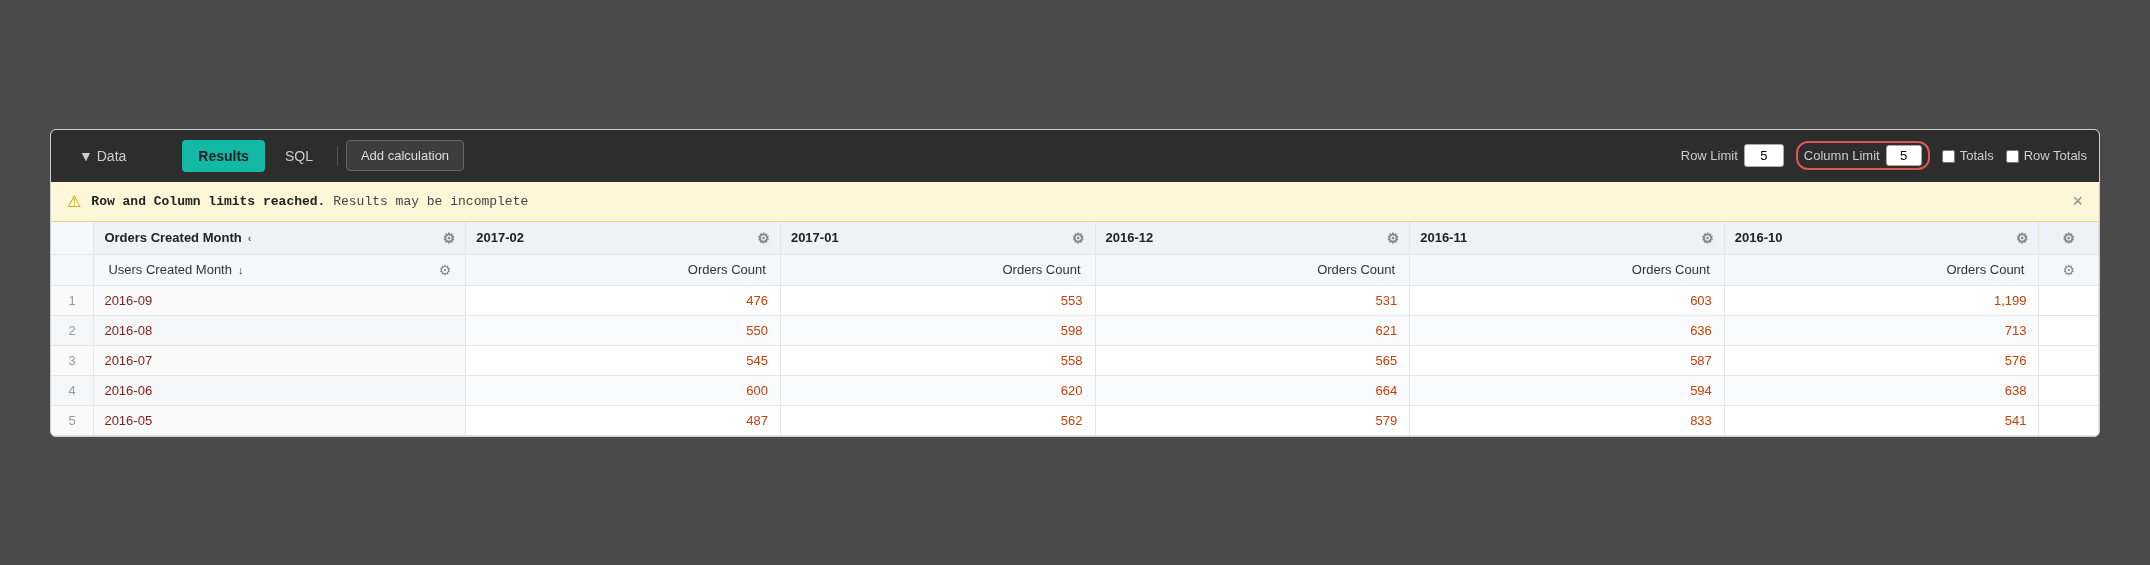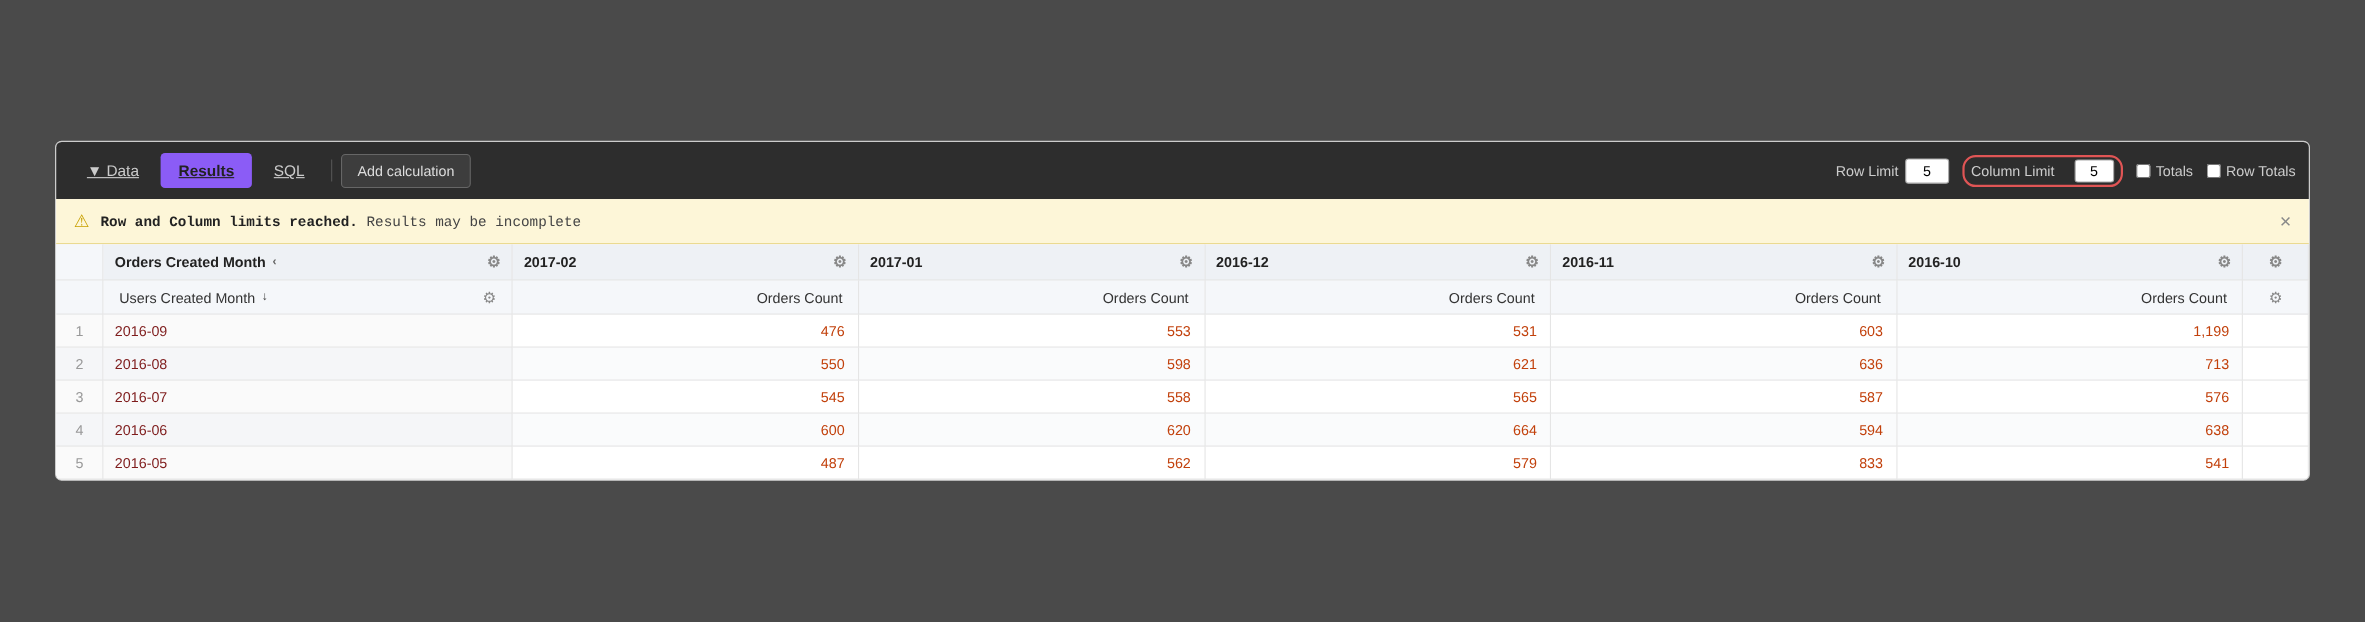--- a/index.html
+++ b/index.html
@@ -31,26 +31,26 @@
     }
     .tab {
       padding: 8px 16px;
       border-radius: 4px;
       cursor: pointer;
       color: #ccc;
       font-size: 14px;
       display: flex;
       align-items: center;
       gap: 6px;
-      text-decoration: underline;
     }
     .tab.active {
-      background: #8b5cf6;
+      background: #14b8a6;
       color: #222;
       font-weight: 600;
+      margin-left: 36px;
     }
     .tab.data-tab {
       color: #ccc;
     }
     .tab-divider {
       width: 1px;
       height: 20px;
       background: #555;
       margin: 0 4px;
     }
@@ -84,36 +84,36 @@
       border-radius: 3px;
       font-size: 13px;
       text-align: center;
     }
     .column-limit-wrapper {
       display: flex;
       align-items: center;
       border: 2px solid #e05555;
       border-radius: 12px;
       padding: 2px 6px;
-      gap: 18px;
+      gap: 6px;
       background: #2d2d2d;
     }
     .column-limit-label { color: #ccc; font-size: 13px; }
     .column-limit-input {
       width: 36px;
       padding: 2px 4px;
       background: #fff;
       border: 1px solid #aaa;
       border-radius: 3px;
       font-size: 13px;
       text-align: center;
     }
     .checkbox-group {
       display: flex;
-      align-items: center;
+      align-items: flex-end;
       gap: 5px;
       color: #ccc;
       font-size: 13px;
     }
     
     .warning-banner {
       background: #fdf6d8;
       border-bottom: 1px solid #e8d88a;
       padding: 10px 16px;
       display: flex;

